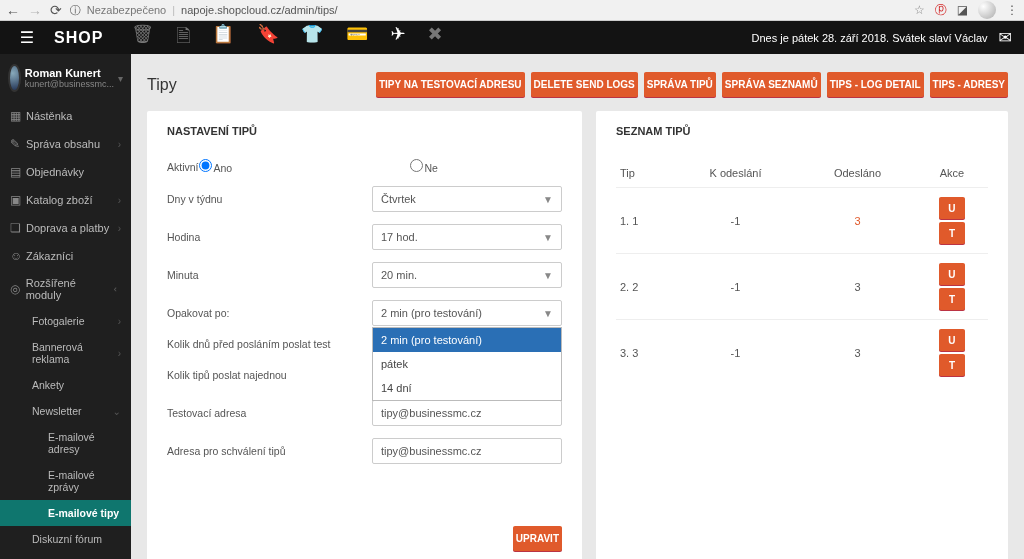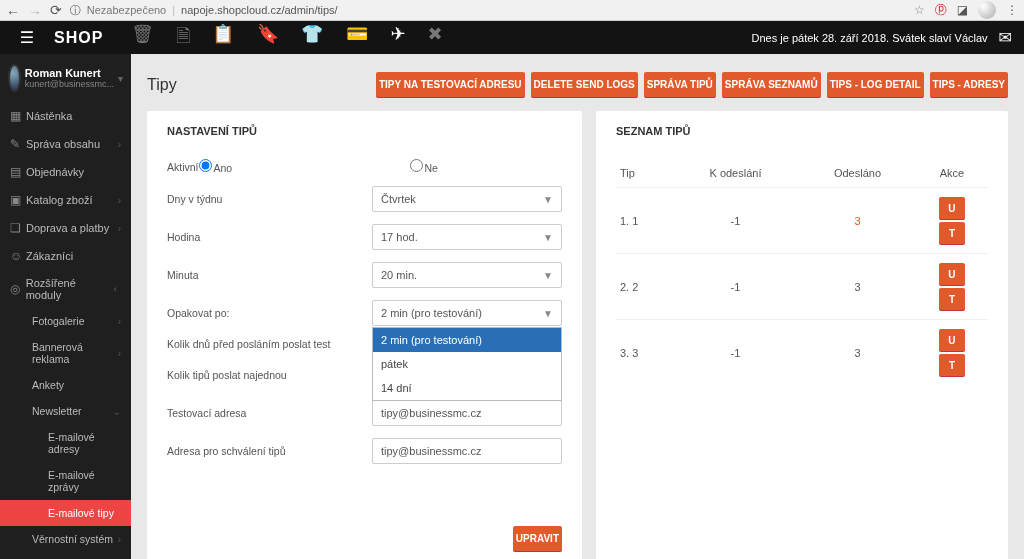--- a/index.html
+++ b/index.html
@@ -29,21 +29,21 @@
   .user-block{display:flex;align-items:center;gap:4px;padding:10px 8px}
   .user-avatar{width:28px;height:28px;border-radius:50%;background:radial-gradient(circle at 30% 30%,#8ab,#235);border:2px solid #333}
   .user-name{font-size:11px;font-weight:700;color:#fff}
   .user-email{font-size:9px;color:#888}
   .user-arrow{margin-left:auto;color:#666;font-size:10px}
   .nav-item,.sub-item{display:flex;align-items:center;padding:7px 10px;font-size:11px;color:#bbb;cursor:pointer;position:relative}
   .nav-item .ico{width:16px;color:#888;font-size:12px}
   .nav-item .arrow,.sub-item .arrow{margin-left:auto;color:#555;font-size:10px}
   .nav-item.expanded .arrow{transform:rotate(90deg)}
   .sub-item{padding-left:32px;font-size:10.5px}
-  .sub-item.active{background:#ef4444;color:#fff;font-weight:400}
+  .sub-item.active{background:#0f766e;color:#fff;font-weight:700}
   .sub-sub{padding-left:48px}
   .content{flex:1;padding:18px 16px;overflow:auto}
   .header-row{display:flex;align-items:center;margin-bottom:14px}
   .page-title{font-size:16px;color:#333}
   .btn-row{margin-left:auto;display:flex;gap:6px}
   .btn{background:#e05a2b;color:#fff;font-size:10px;font-weight:700;padding:7px 3px;border:none;border-radius:2px;cursor:pointer;box-shadow:0 1px 0 #b34}
   .panels{display:flex;gap:14px}
   .panel{background:#fff;border-radius:2px;padding:14px 20px}
   .panel.left{width:435px}
   .panel.right{flex:1}
@@ -178,20 +178,23 @@
           <span>E-mailové adresy</span>
         </div>
         <div class="sub-item sub-sub">
           <span>E-mailové zprávy</span>
         </div>
         <div class="sub-item sub-sub active">
           <span>E-mailové tipy</span>
         </div>
       </div>
     <div id="nav-sub2">
+        <div class="sub-item">
+          <span>Diskuzní fórum</span>
+        </div>
         <div class="sub-item">
           <span>Věrnostní systém</span>
           <span class="arrow">›</span>
         </div>
         <div class="sub-item">
           <span>Export / Import</span>
           <span class="arrow">›</span>
         </div>
       </div>
   </div>

